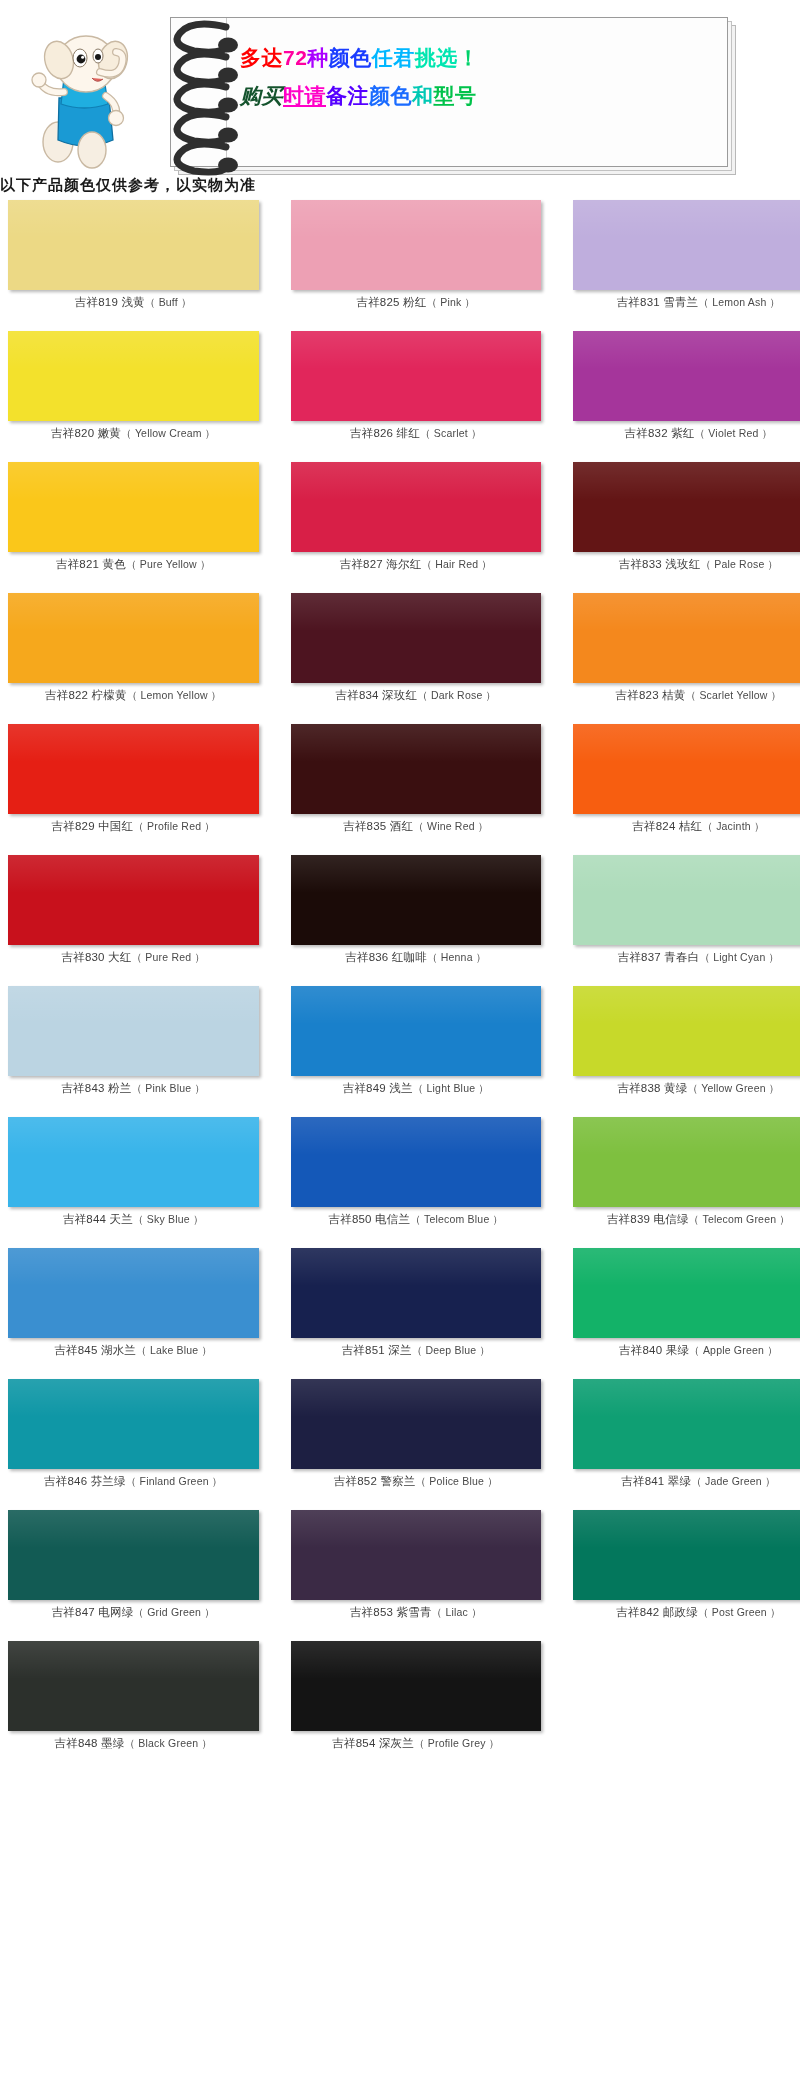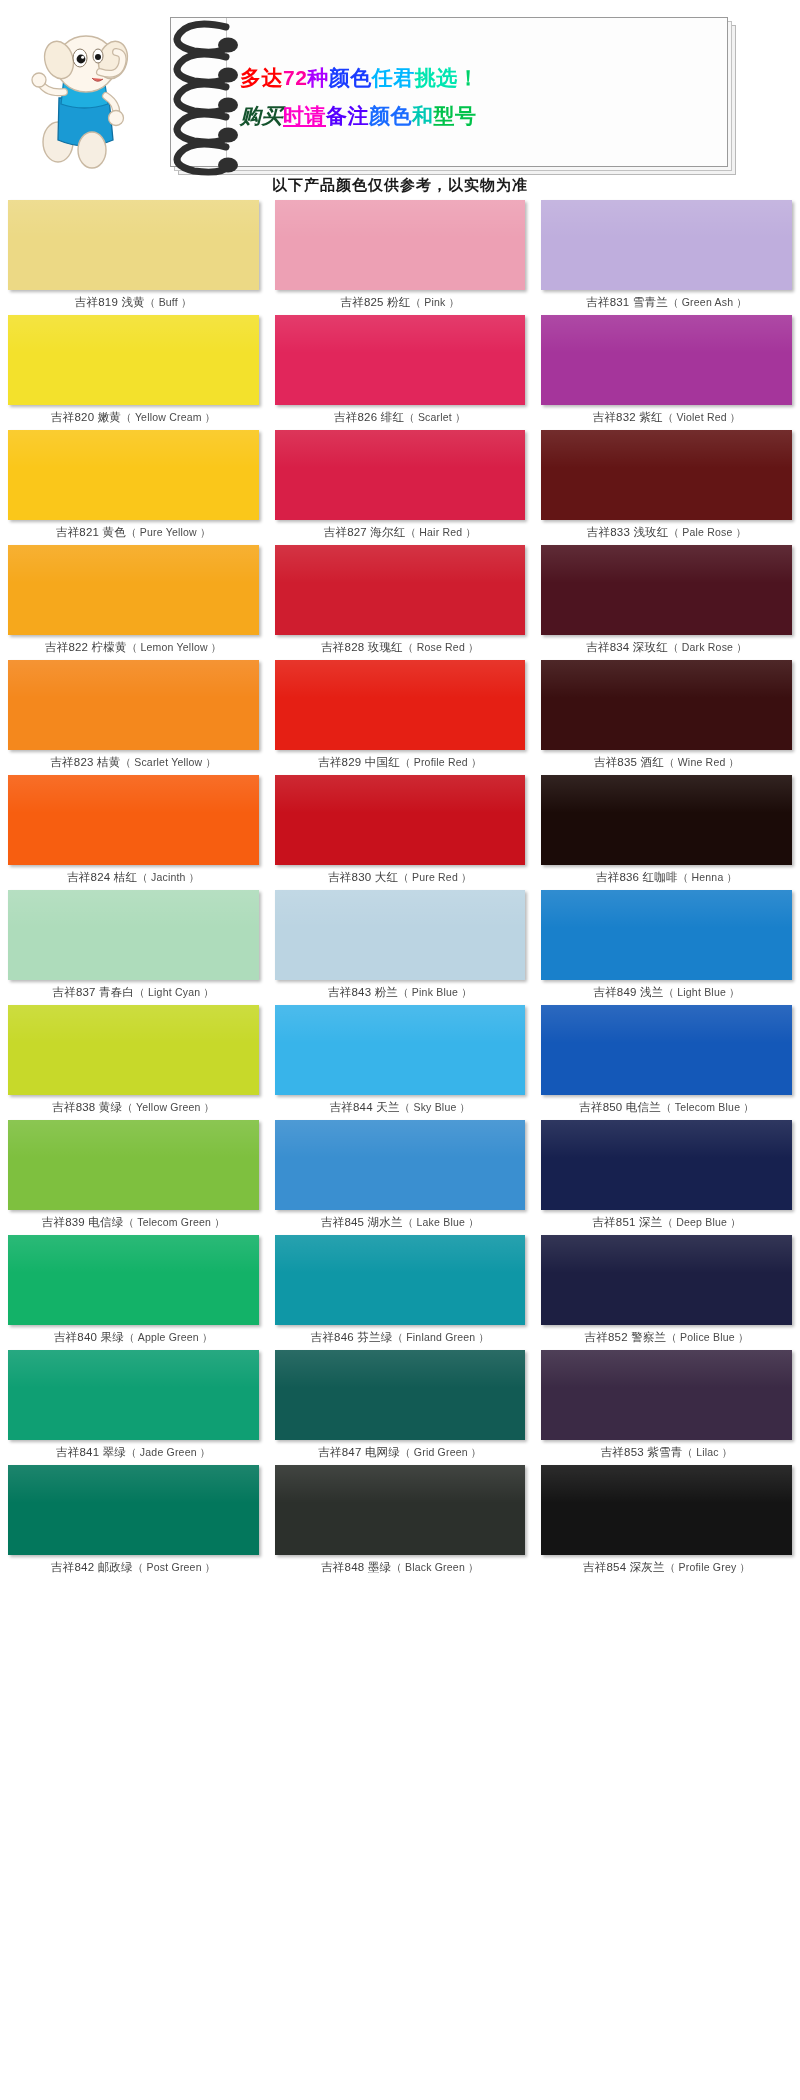--- a/index.html
+++ b/index.html
@@ -73,54 +73,53 @@
     width: 120px; height: 168px;
     pointer-events: none;
   }
   .spiral svg { display:block; width:120px; height:168px; }
 
   .note-text {
     position: absolute;
     left: 70px;
     top: 22px;
     width: 470px;
-    margin-top: 20px;
   }
   .note-line {
     font-size: 21px;
     font-weight: bold;
     line-height: 38px;
     letter-spacing: 0.5px;
     white-space: nowrap;
   }
   .note-line span { display: inline; }
 
   
   .subtitle {
     position: absolute;
     left: 0; top: 176px;
     width: 800px;
-    text-align: center;
     font-size: 15px;
     font-weight: bold;
     color: #1a1a1a;
     letter-spacing: 1px;
   }
 
   
   .grid {
     position: absolute;
     left: 0;
     top: 200px;
     width: 800px;
     display: grid;
     grid-template-columns: repeat(3, 1fr);
     grid-auto-rows: 115px;
     column-gap: 0px;
     row-gap: 0px;
+    gap: 16px;
   }
   .cell {
     position: relative;
     width: 266.6px;
     height: 115px;
     padding: 0 8px;
     display: flex;
     flex-direction: column;
   }
   .swatch {
@@ -240,21 +239,21 @@
         <div class="swatch" style="background: rgb(237, 160, 180);"></div>
         <div class="caption">
           <span class="cn">吉祥825 粉红 </span>
           <span class="en">（ Pink ）</span>
         </div>
       </div>
       <div class="cell">
         <div class="swatch" style="background: rgb(191, 174, 221);"></div>
         <div class="caption">
           <span class="cn">吉祥831 雪青兰 </span>
-          <span class="en">（ Green Ash ）</span>
+          <span class="en">（ Lemon Ash ）</span>
         </div>
       </div>
       <div class="cell">
         <div class="swatch" style="background: rgb(243, 225, 44);"></div>
         <div class="caption">
           <span class="cn">吉祥820 嫩黄 </span>
           <span class="en">（ Yellow Cream ）</span>
         </div>
       </div>
       <div class="cell">
@@ -293,27 +292,20 @@
         </div>
       </div>
       <div class="cell">
         <div class="swatch" style="background: rgb(246, 168, 28);"></div>
         <div class="caption">
           <span class="cn">吉祥822 柠檬黄 </span>
           <span class="en">（ Lemon Yellow ）</span>
         </div>
       </div>
       <div class="cell">
-        <div class="swatch" style="background: rgb(207, 29, 47);"></div>
-        <div class="caption">
-          <span class="cn">吉祥828 玫瑰红 </span>
-          <span class="en">（ Rose Red ）</span>
-        </div>
-      </div>
-      <div class="cell">
         <div class="swatch" style="background: rgb(77, 20, 32);"></div>
         <div class="caption">
           <span class="cn">吉祥834 深玫红 </span>
           <span class="en">（ Dark Rose ）</span>
         </div>
       </div>
       <div class="cell">
         <div class="swatch" style="background: rgb(244, 136, 29);"></div>
         <div class="caption">
           <span class="cn">吉祥823 桔黄 </span>

